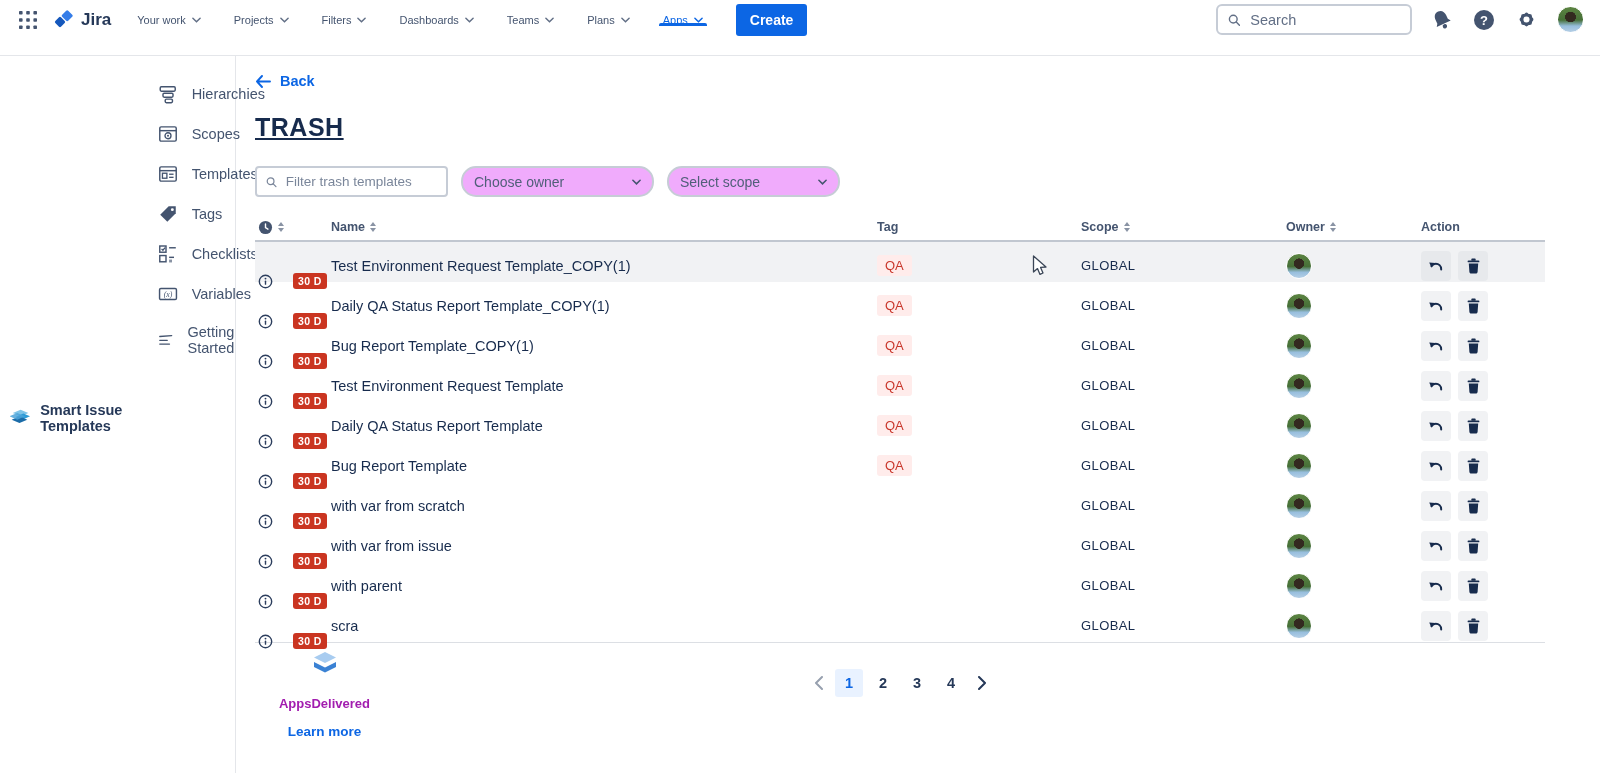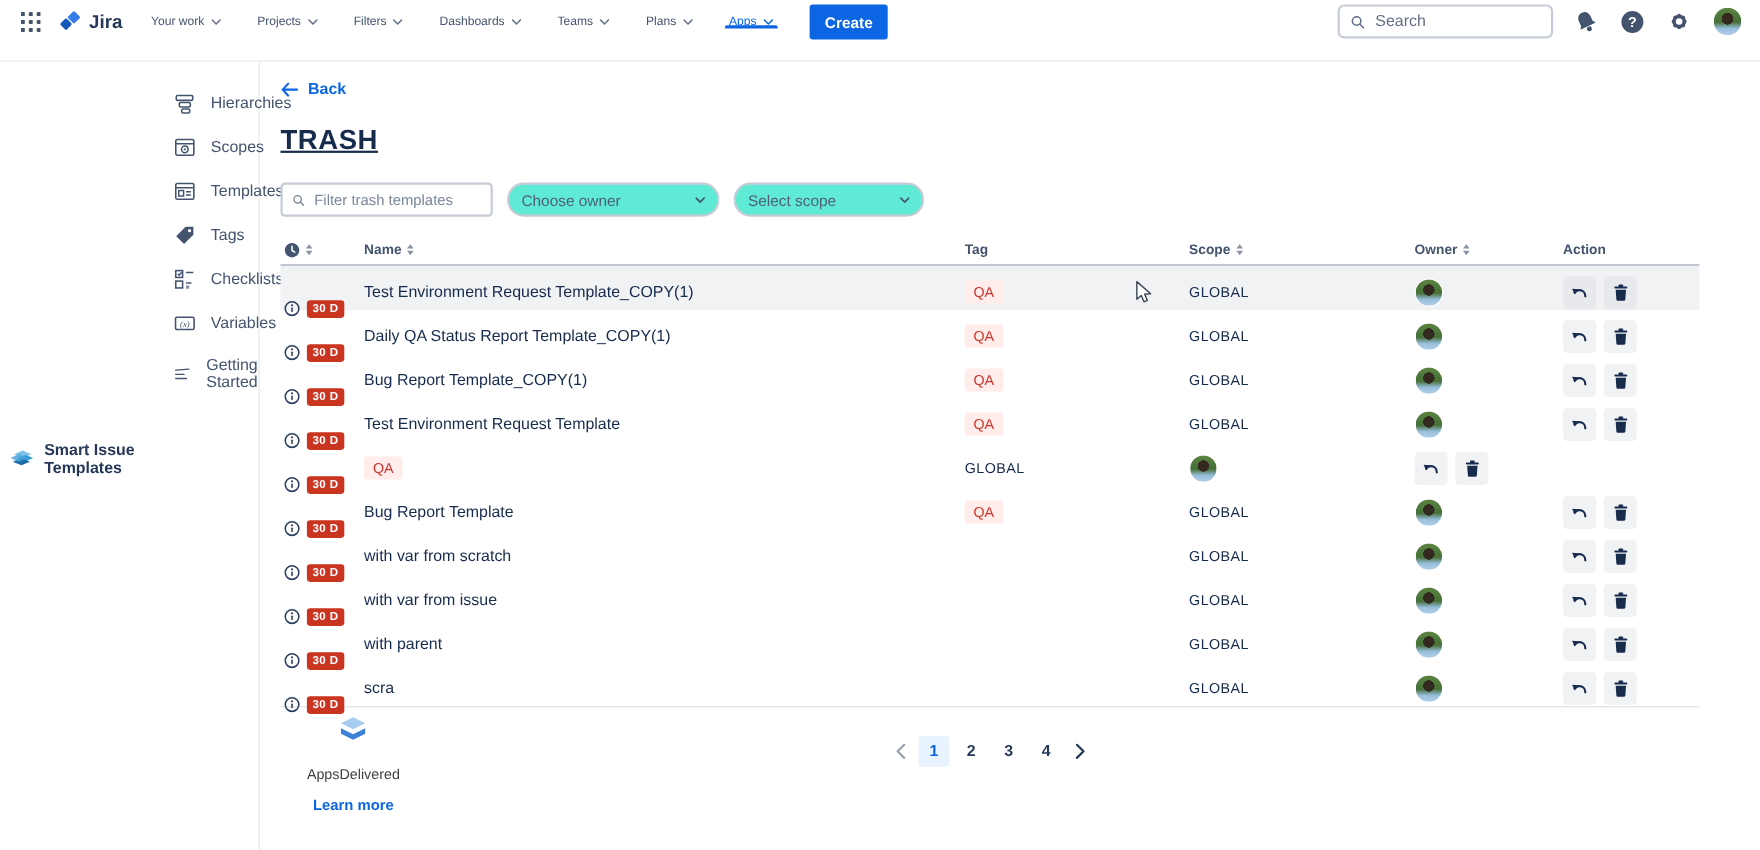--- a/index.html
+++ b/index.html
@@ -58,55 +58,55 @@
     border-right:1px solid #E4E6EA; background:#fff;
     display:flex; flex-direction:row;
   }
   .side-logo { display:flex; align-items:center; gap:9px; padding:28px 10px 22px 10px; }
   .side-logo-title { font-size:14.5px; font-weight:700; color:#253858; }
   .side-item {
     display:flex; align-items:center; gap:14px; padding:10px 14px 10px 20px;
     font-size:14.5px; color:#44546F; cursor:pointer;
   }
   .side-footer { margin-top:auto; display:flex; flex-direction:column; align-items:center; padding-bottom:34px; }
-  .side-footer-brand { margin-top:20px; font-size:13px; color:#404040; }
+  .side-footer-brand { margin-top:20px; font-size:13px; color:#a21caf;font-weight:bold; }
   .side-footer-link { margin-top:13px; font-size:13.5px; font-weight:600; color:#0C66E4; cursor:pointer; }
 
   
   .main { position:absolute; left:236px; top:56px; right:0; bottom:0; padding:17px 0 0 19px; }
   .back-row { display:flex; align-items:center; gap:9px; color:#0C66E4; font-size:14.5px; font-weight:600; cursor:pointer; width:70px; }
   .page-title { margin-top:24px; font-size:25px; font-weight:700; color:#172B4D; letter-spacing:0.5px;text-decoration:underline; }
   .filters { margin-top:24px; display:flex; gap:13px; }
   .filter-input {
     width:193px; height:31px; border:2px solid #C6CCD6; border-radius:4px;
     display:flex; align-items:center; gap:7px; padding:0 9px; background:#fff;
   }
   .filter-input input { border:none; outline:none; width:100%; font-family:inherit; font-size:13.5px; background:transparent; }
   .filter-input input::placeholder { color:#7A869A; }
   .select {
-    height:31px; border:2px solid #C6CCD6; border-radius:15px; background:#5eead4;
+    height:31px; border:2px solid #C6CCD6; border-radius:15px; background:#f0abfc;
     display:flex; align-items:center; justify-content:space-between; padding:0 11px;
     font-size:14px; color:#505F79; cursor:pointer;
   }
   .select.owner { width:193px; }
   .select.scope { width:173px; }
 
   
   .table { width:1290px; margin-top:17px; }
   .thead, .trow { display:grid; grid-template-columns:76px 1fr 204px 205px 135px 124px; align-items:center; }
   .thead { height:28px; border-bottom:2px solid #C1C7D0; }
   .th { font-size:12.5px; font-weight:700; color:#44546F; display:flex; align-items:center; }
   .sort { display:inline-flex; flex-direction:column; gap:2px; margin-left:5px; }
   .sort i { display:block; width:0; height:0; border-left:3.5px solid transparent; border-right:3.5px solid transparent; }
   .sort .up { border-bottom:4px solid #8993A4; }
   .sort .dn { border-top:4px solid #8993A4; }
   .tbody { border-bottom:1px solid #DCDFE4; }
   .trow { height:40px; font-size:14.5px; cursor:pointer; }
   .trow.hover { background:#F1F2F4; }
-  .c-expiry { display:flex; align-items:flex-start; gap:6px; padding-left:3px;margin-top:31px; }
+  .c-expiry { display:flex; align-items:flex-end; gap:20px; padding-left:3px;margin-top:31px; }
   .badge {
     background:#CA3521; color:#fff; font-size:10.5px; font-weight:700;
     padding:2px 5px; border-radius:3px; letter-spacing:0.4px; white-space:nowrap;
   }
   .c-name { color:#172B4D; }
   .tag-chip {
     display:inline-block; background:#FFECEB; color:#C9372C;
     font-size:13px; padding:3px 8px; border-radius:3px;
   }
   .c-scope { font-size:13px; letter-spacing:0.4px; color:#172B4D; }
@@ -524,20 +524,21 @@
 
   <div class="trow">
     <div class="c-expiry">
       <svg width="15" height="15" viewBox="0 0 16 16">
         <circle cx="8" cy="8" r="6.6" fill="none" stroke="#2C3E5D" stroke-width="1.5"></circle>
         <circle cx="8" cy="4.9" r="1" fill="#2C3E5D"></circle>
         <rect x="7.25" y="6.9" width="1.5" height="4.6" rx="0.7" fill="#2C3E5D"></rect>
       </svg>
       <span class="badge">30 D</span>
     </div>
+    <div class="c-name">Daily QA Status Report Template</div>
     <div><span class="tag-chip">QA</span></div>
     <div class="c-scope">GLOBAL</div>
     <div>
             <div class="row-avatar"></div>
           </div>
     <div class="c-action">
       <button class="act-btn">
         <svg width="16" height="16" viewBox="0 0 16 16">
           <path d="M13.2 11.4 C13.2 7.8 10.6 5.8 7.8 5.8 C5.9 5.8 4.4 6.7 3.4 8" fill="none" stroke="#172B4D" stroke-width="2" stroke-linecap="round"></path>
           <polygon points="1.2,4.6 7.2,4.9 3.6,9.8" fill="#172B4D"></polygon>

